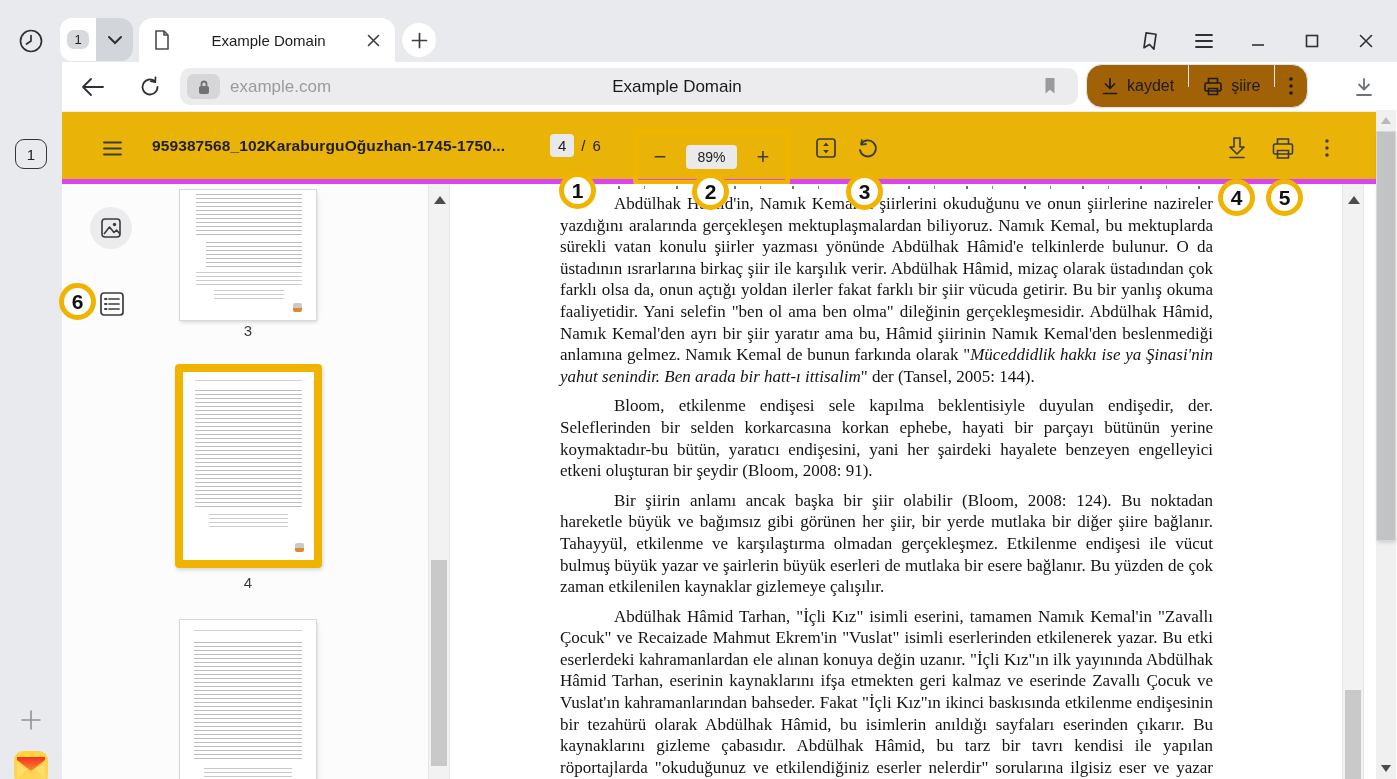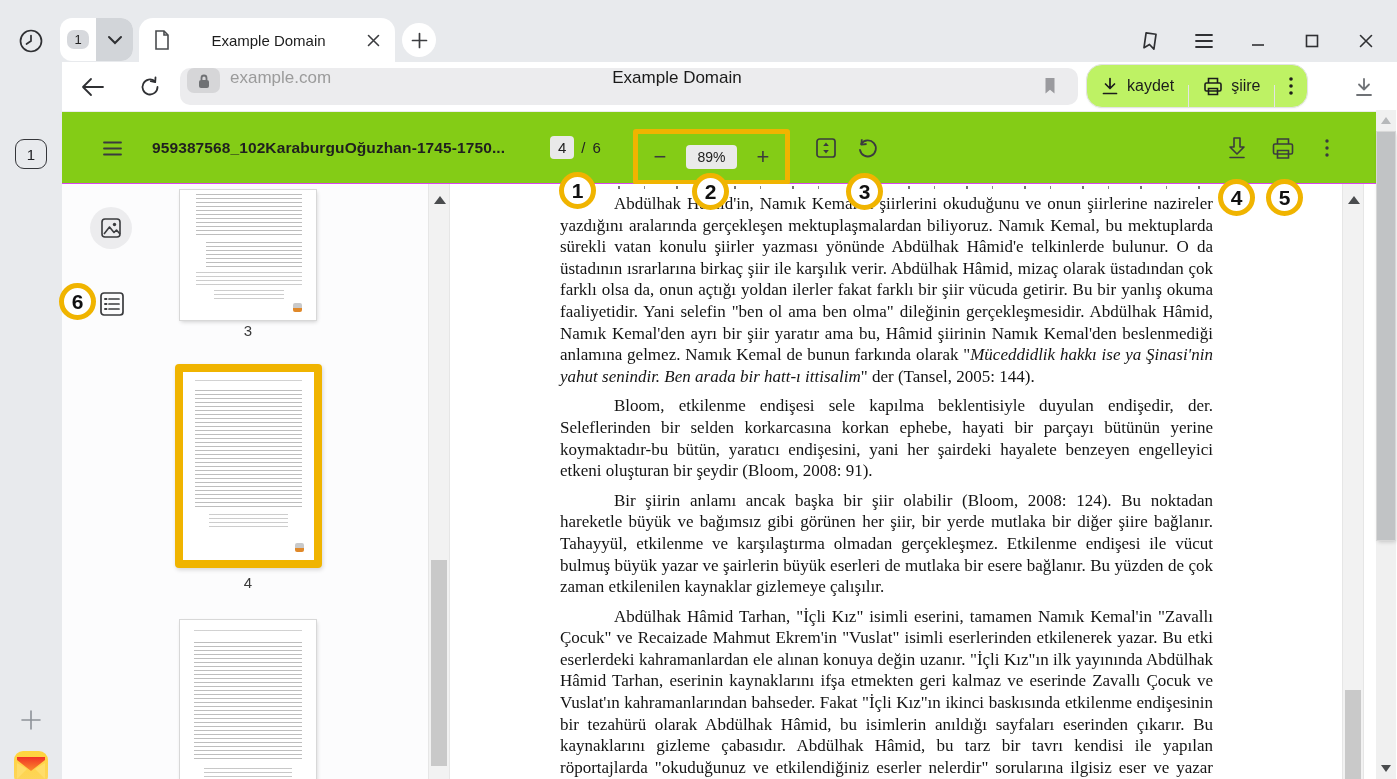--- a/index.html
+++ b/index.html
@@ -31,47 +31,47 @@
              border-radius:9px; display:flex; align-items:center; justify-content:center;
              font-size:15px; color:#202124; background:transparent; }
   .rail-plus{ position:absolute; left:14px; top:641px; width:34px; height:34px; }
   .rail-mail{ position:absolute; left:13px; top:688px; width:36px; height:36px; }
 
   
   .navbar{ position:absolute; left:62px; top:62px; width:1335px; height:49px; background:#fff; }
   .nav-back{ position:absolute; left:14px; top:8px; width:34px; height:34px; }
   .nav-reload{ position:absolute; left:71px; top:8px; width:34px; height:34px; }
   .omnibox{ position:absolute; left:118px; top:6px; width:898px; height:37px; background:#ececee;
-            border-radius:10px; display:flex; }
+            border-radius:10px; display:flex; align-items:center; }
   .lockchip{ margin-left:7px; width:33px; height:25px; background:#d6d6d8; border-radius:7px;
              display:flex; align-items:center; justify-content:center; }
   .url{ margin-left:10px; font-size:17px; color:#9b9b9b; }
   .omni-title{ position:absolute; left:0; right:0; text-align:center; font-size:17px; color:#1a1a1a;
                transform:translateX(48px); pointer-events:none; }
   .omni-book{ position:absolute; right:14px; top:7px; width:24px; height:24px; }
-  .actions{ position:absolute; left:1024px; top:2px; height:44px; background:#bef264;
-            border:1px solid #e3e3e4; border-radius:16px; display:flex; align-items:flex-end;
+  .actions{ position:absolute; left:1024px; top:2px; height:44px; background:#a16207;
+            border:1px solid #e3e3e4; border-radius:16px; display:flex; align-items:flex-start;
             box-shadow:0 1px 2px rgba(0,0,0,.04); }
   .actions .act{ display:flex; align-items:center; gap:8px; padding:0 14px; font-size:16px;
                  color:#1c1c1c; height:100%; }
   .actions .sep{ width:1px; height:22px; background:#e4e4e6; }
   .dl-arrow{ position:absolute; left:1286px; top:10px; width:32px; height:30px; }
 
   
   .win-scroll{ position:absolute; left:1376px; top:110px; width:20px; height:669px; background:#f0f0f0; }
   .win-scroll .thumb{ position:absolute; left:1px; top:22px; width:18px; height:408px; background:#c1c3c5; }
   .arrow{ position:absolute; width:0; height:0; }
   .a-up-light{ left:5px; top:7px; border-left:5px solid transparent; border-right:5px solid transparent;
                border-bottom:7px solid #b6b8ba; }
   .a-down-dark{ left:5px; bottom:7px; border-left:5px solid transparent; border-right:5px solid transparent;
                 border-top:7px solid #4a4c4e; }
 
   
-  .pdfbar{ position:absolute; left:62px; top:111px; width:1314px; height:73px; background:#84cc16;
-           border-top:1px solid #ececec; border-bottom:1px solid #d946ef; }
+  .pdfbar{ position:absolute; left:62px; top:111px; width:1314px; height:73px; background:#eab308;
+           border-top:1px solid #ececec; border-bottom:5px solid #d946ef; }
   .pdfbar .iconbtn{ position:absolute; width:34px; height:34px; top:19px; }
   .pb-menu{ left:33px; }
   .pb-name{ position:absolute; left:90px; top:0; height:100%; display:flex; align-items:center;
             font-size:15.5px; font-weight:600; color:#1f1f1f; letter-spacing:.1px; }
   .pb-page{ position:absolute; left:488px; top:0; height:100%; display:flex; align-items:center; gap:7px;
             font-size:15px; color:#222; }
   .pb-page .cur{ background:#e9e9e9; border-radius:4px; padding:3px 8px; }
   .zoombox{ position:absolute; left:571px; top:17px; width:157px; height:56px; border:5px solid var(--gold);
             border-radius:3px; display:flex; align-items:center; justify-content:space-between; padding:0 10px; }
   .zoombox .zbtn{ font-size:22px; color:#3c3c3c; width:24px; text-align:center; }

